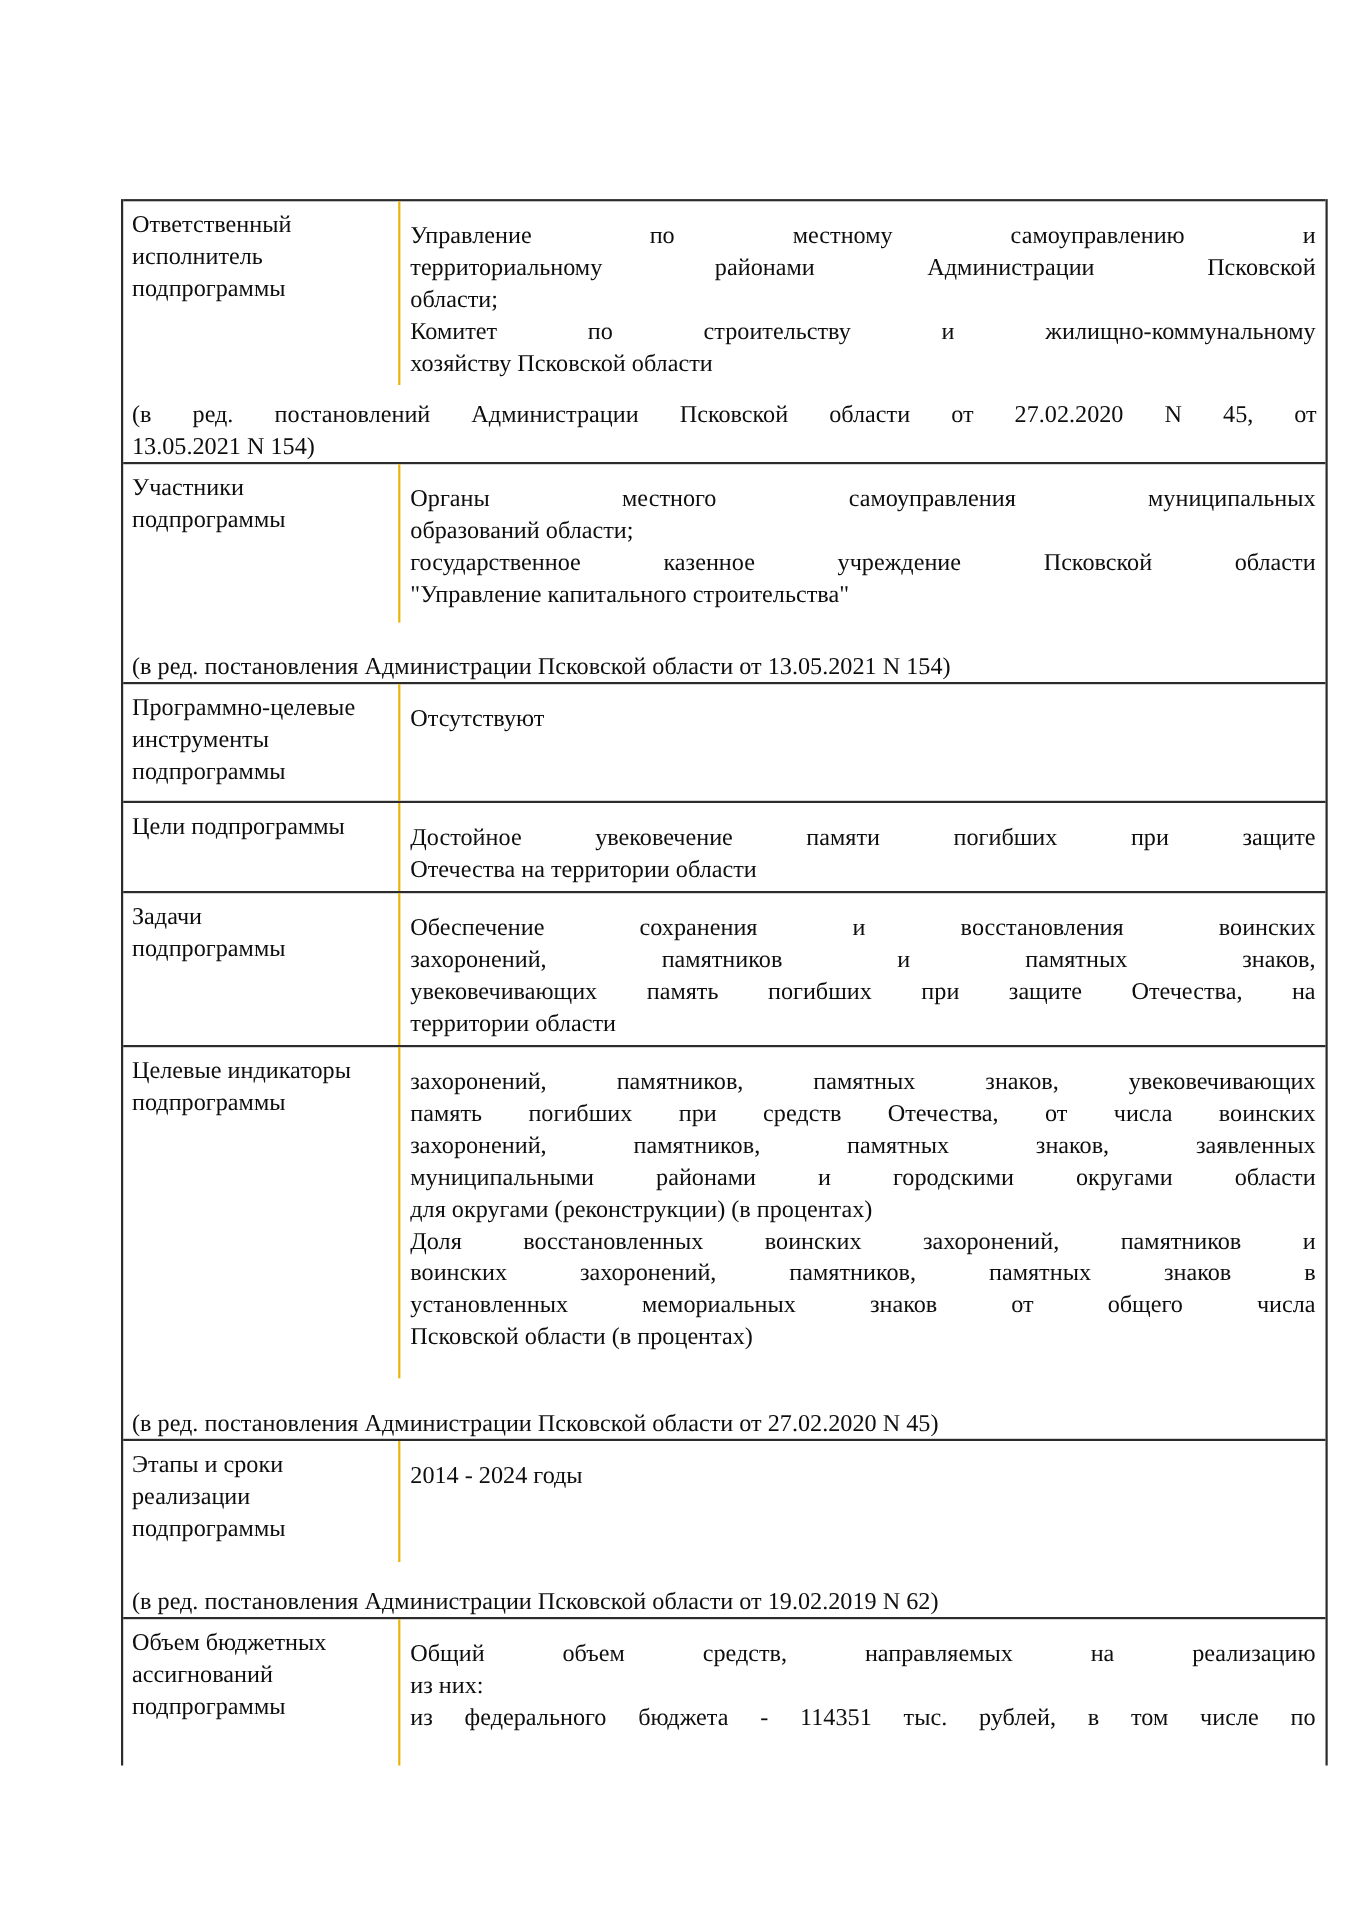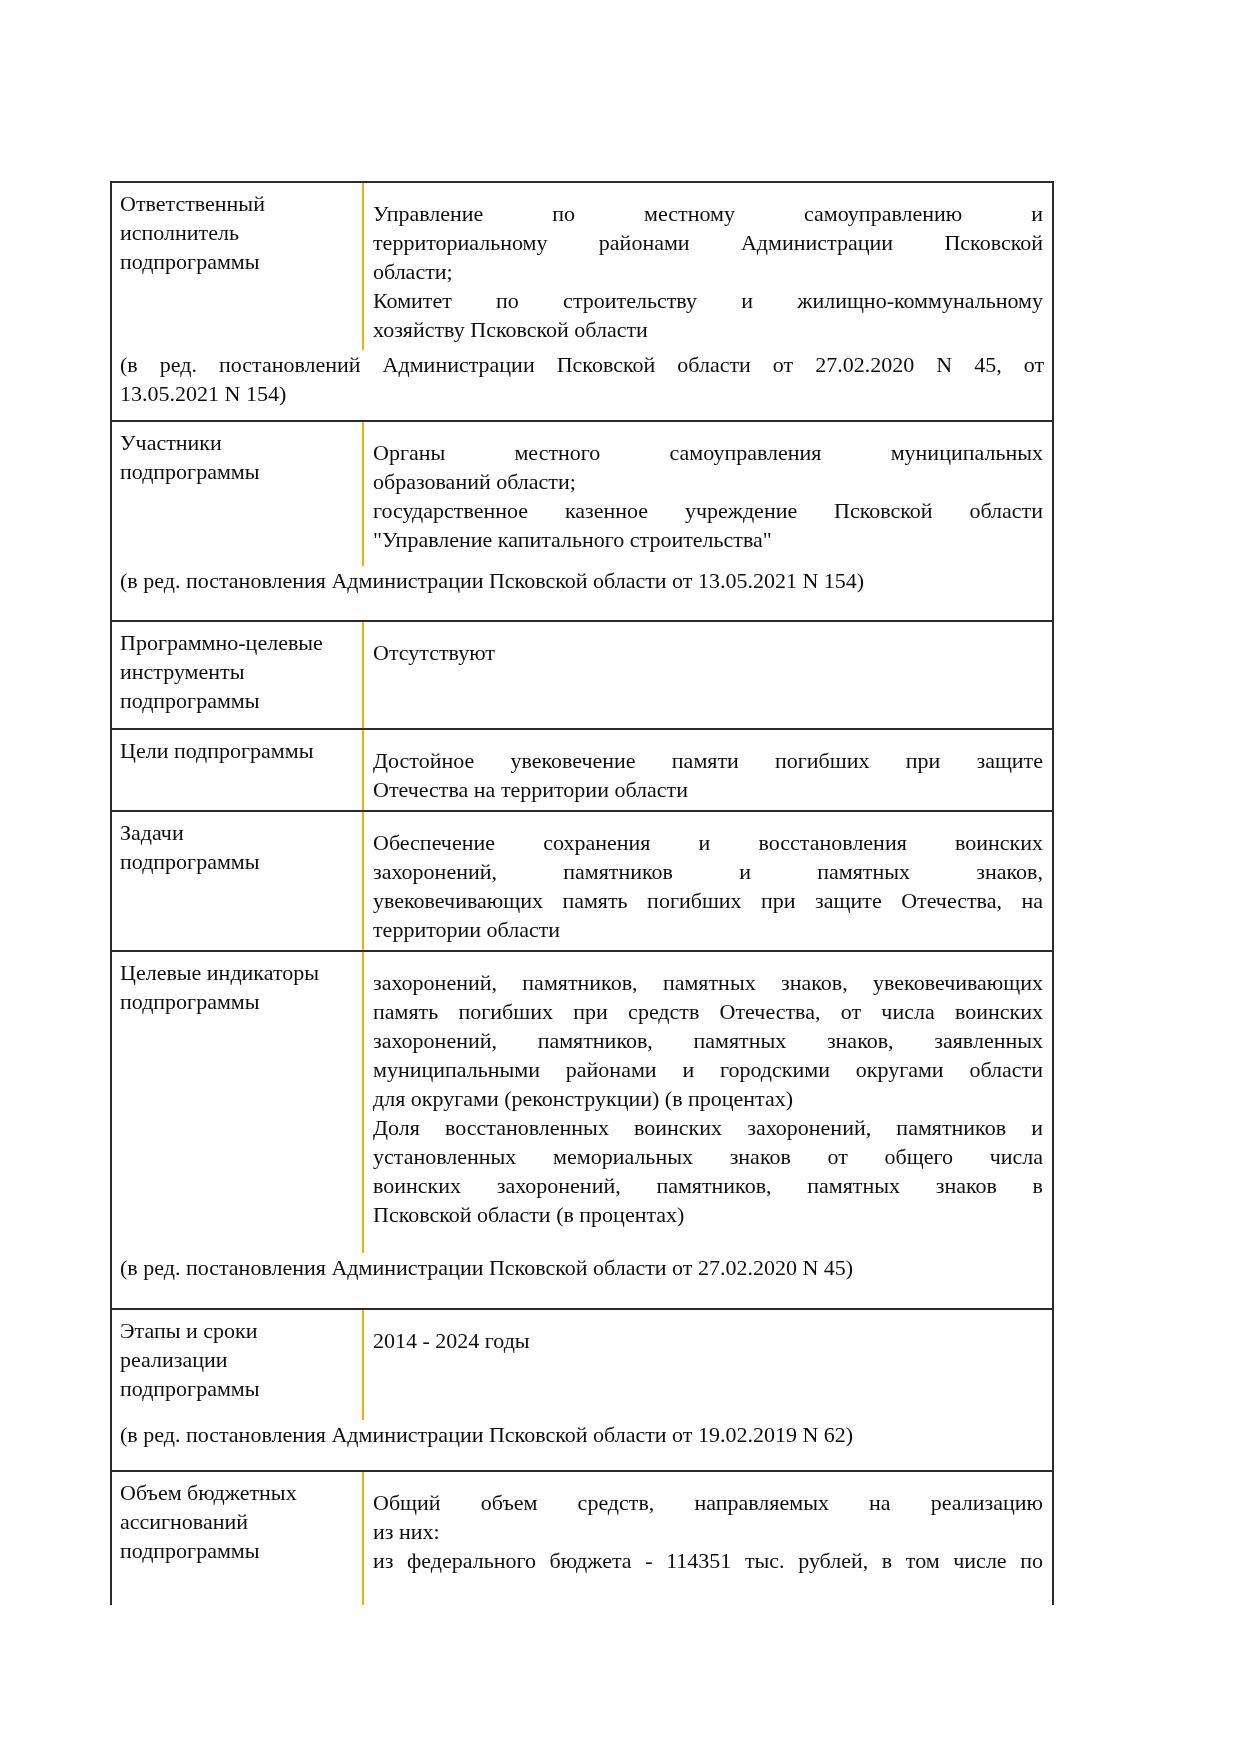--- a/index.html
+++ b/index.html
@@ -11,21 +11,21 @@
     width: 1240px;
     height: 1754px;
     font-family: "Liberation Serif", "DejaVu Serif", serif;
     color: #0e0e0e;
     position: relative;
   }
   .page {
     position: absolute;
     left: 110px;
     top: 181px;
-    width: 944px;
+    width: 1097px;
     box-sizing: border-box;
     border-left: 2px solid #2b2b2b;
     border-right: 2px solid #2b2b2b;
     font-size: 22px;
     line-height: 29px;
   }
   .row { box-sizing: border-box; }
   .row.pair {
     display: grid;
     grid-template-columns: 250px 1fr;
@@ -39,21 +39,21 @@
   }
   .cell.content {
     border-left: 2px solid #eab308;
     padding: 16px 9px 6px 9px;
   }
   .para { margin: 0; }
   .ln { text-align: justify; text-align-last: left; }
   .ln.st { text-align-last: justify; }
   .row.note {
     display: flex;
-    align-items: flex-start;
+    align-items: flex-end;
     padding: 0 8px;
   }
   .note-inner { width: 100%; }
 </style>
 </head>
 <body>
 
 <div class="page">
 
   <div class="row pair" style="min-height:160px">
@@ -141,22 +141,22 @@
     <div class="cell content">
       <div class="para">
         <div class="ln st">захоронений, памятников, памятных знаков, увековечивающих</div>
         <div class="ln st">память погибших при средств Отечества, от числа воинских</div>
         <div class="ln st">захоронений, памятников, памятных знаков, заявленных</div>
         <div class="ln st">муниципальными районами и городскими округами области</div>
         <div class="ln">для округами (реконструкции) (в процентах)</div>
       </div>
       <div class="para">
         <div class="ln st">Доля восстановленных воинских захоронений, памятников и</div>
+        <div class="ln st">воинских захоронений, памятников, памятных знаков в</div>
         <div class="ln st">установленных мемориальных знаков от общего числа</div>
-        <div class="ln st">воинских захоронений, памятников, памятных знаков в</div>
         <div class="ln">Псковской области (в процентах)</div>
       </div>
     </div>
   </div>
 
   <div class="row note" style="min-height:55px">
     <div class="note-inner">
       <div class="ln">(в ред. постановления Администрации Псковской области от 27.02.2020 N 45)</div>
     </div>
   </div>

